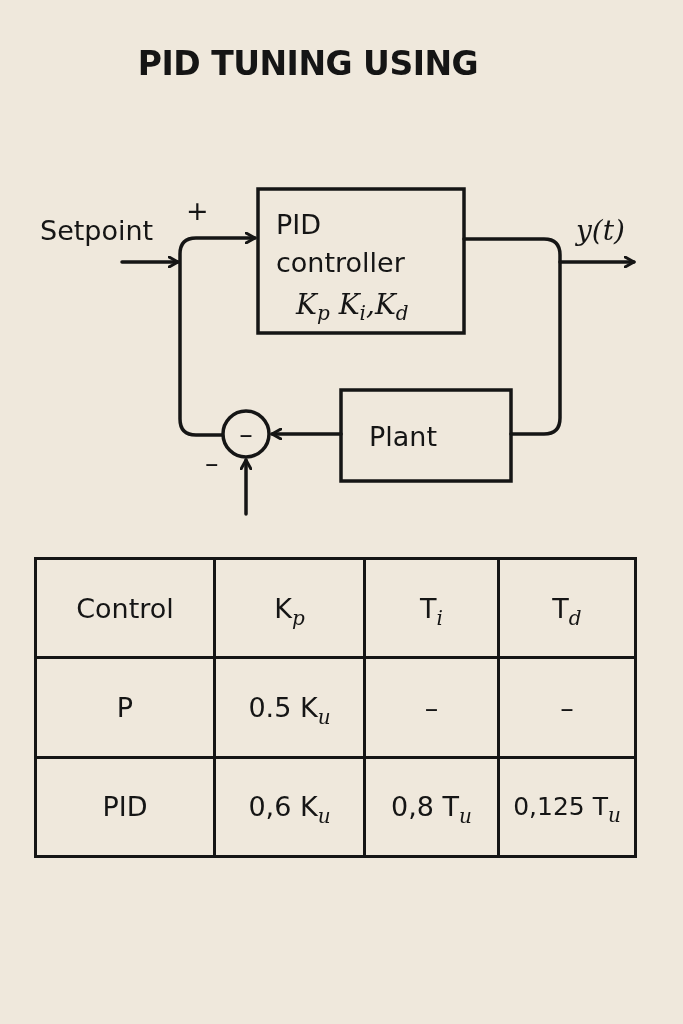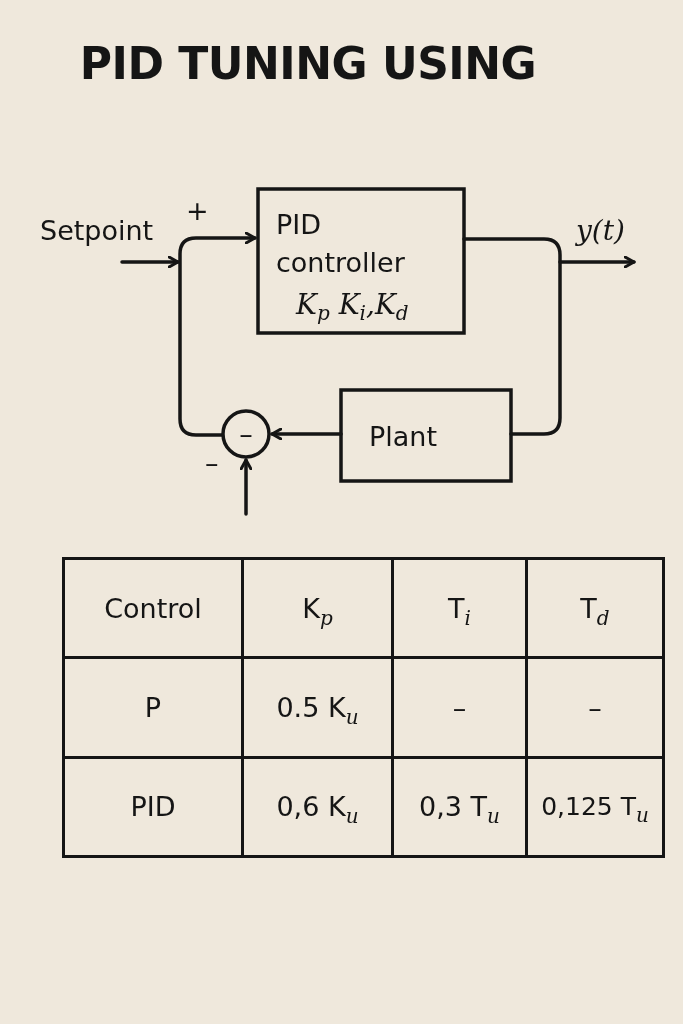--- a/index.html
+++ b/index.html
@@ -9,34 +9,34 @@
       position: relative;
       overflow: hidden;
       font-family: "DejaVu Sans", sans-serif;
       color: #151515;
     }
     .title {
       position: absolute; left: 0; width: 616px; top: 40px;
       text-align: center;
       font-family: "DejaVu Sans", sans-serif;
       font-weight: bold;
-      font-size: 44px;
+      font-size: 33px;
       line-height: 48px;
       letter-spacing: -0.5px;
       color: #151515;
     }
     .title div { white-space: nowrap; }
     svg.diagram { position: absolute; left: 0; top: 0; }
     svg text { fill: #151515; }
     .lbl { font-family: "DejaVu Sans", sans-serif; font-size: 27px; }
     .math { font-family: "DejaVu Serif", serif; font-style: italic; font-size: 28px; }
     .sub { font-family: "DejaVu Serif", serif; font-style: italic; font-size: 20px; }
 
     table.zn {
-      position: absolute; left: 62px; top: 557px;
+      position: absolute; left: 34px; top: 557px;
       width: 591px; height: 301px;
       border-collapse: collapse;
       table-layout: fixed;
     }
     table.zn td, table.zn th {
       border: 3px solid #151515;
       text-align: center;
       vertical-align: middle;
       font-family: "DejaVu Sans", sans-serif;
       font-weight: normal;
@@ -113,17 +113,17 @@
   </tr>
   <tr>
     <td>P</td>
     <td><span>0.5 K</span><span class="s">u</span></td>
     <td><span>–</span><span class="s"></span></td>
     <td><span>–</span><span class="s"></span></td>
   </tr>
   <tr>
     <td>PID</td>
     <td><span>0,6 K</span><span class="s">u</span></td>
-    <td><span>0,3 T</span><span class="s">u</span></td>
+    <td><span>0,8 T</span><span class="s">u</span></td>
     <td style="font-size:25px;"><span>0,125 T</span><span class="s">u</span></td>
   </tr>
 </tbody>
   </table>
 
 </body></html>

